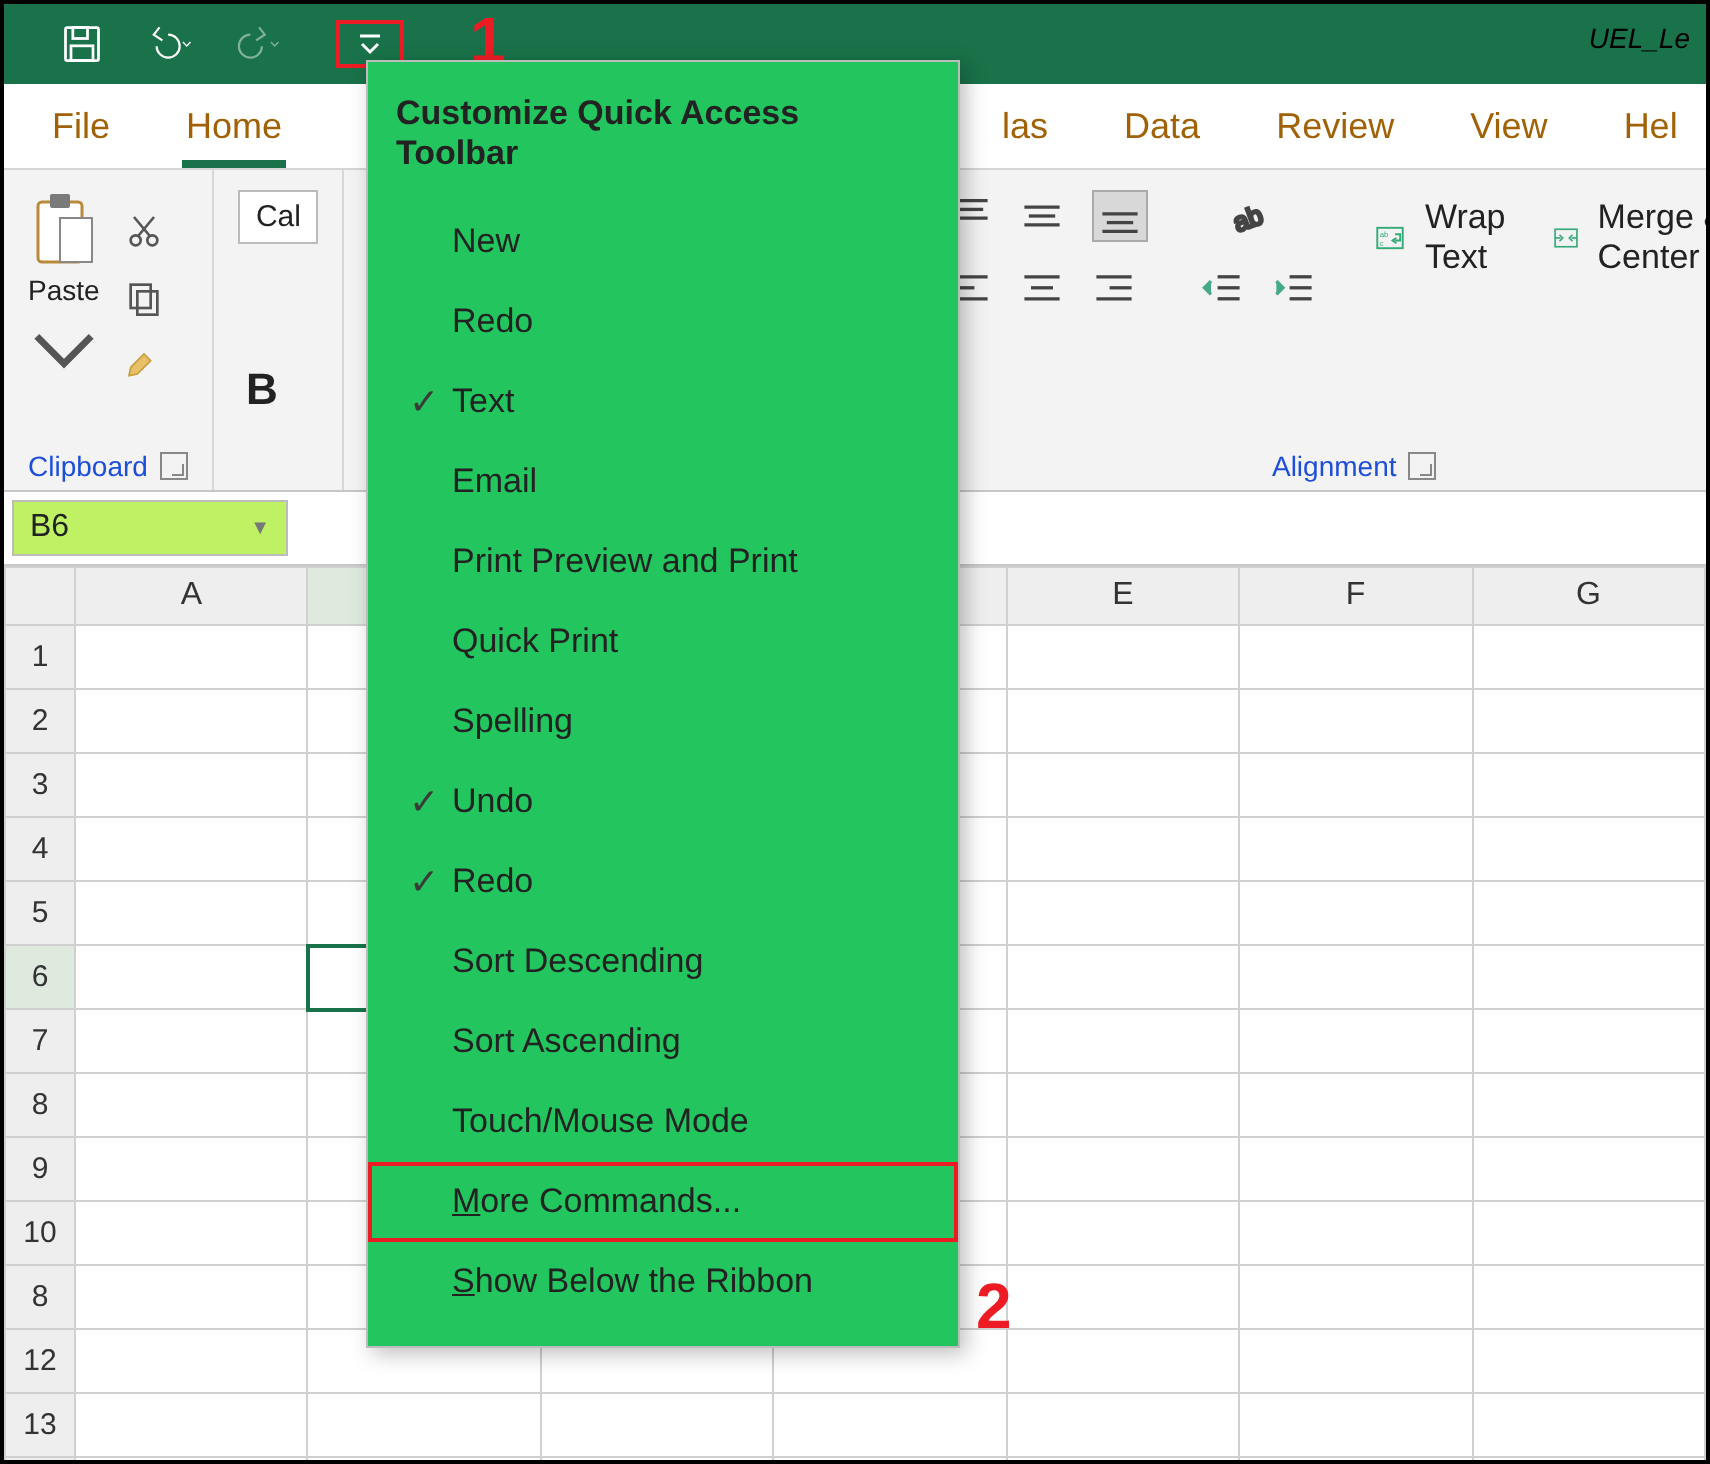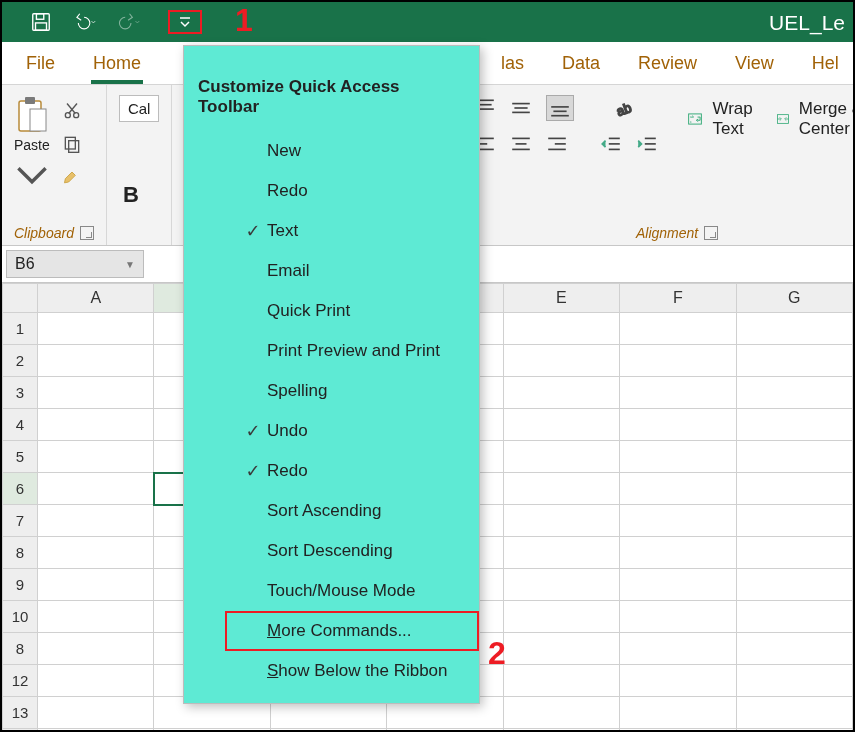--- a/index.html
+++ b/index.html
@@ -6,63 +6,63 @@
   .frame{width:855px;height:732px;border:2px solid #000;box-sizing:border-box;position:relative;overflow:hidden;background:#fff;}
   
   .titlebar{height:40px;background:#197249;display:flex;align-items:center;position:relative;}
   .qat{display:flex;align-items:center;gap:22px;padding-left:28px;}
   .qat .ic{width:22px;height:22px;display:flex;align-items:center;justify-content:center;}
   .qat svg{stroke:#fff;fill:none;stroke-width:1.5;}
   .qat .drop{width:6px;height:6px;}
   .qat-custom{border:2px solid #ed1c24;padding:4px 8px;margin-left:6px;display:flex;align-items:center;justify-content:center;}
   .qat-custom svg{stroke:#fff;}
   .callout1{color:#ed1c24;font-weight:700;font-size:32px;position:absolute;left:233px;top:0px;}
-  .doctitle{color:#ffffff;position:absolute;right:8px;top:9px;font-size:21px;}
+  .doctitle{color:#000000;position:absolute;right:8px;top:9px;font-size:14px;font-style:italic;}
   
   .tabs{height:42px;background:#fff;display:flex;align-items:flex-end;padding-left:16px;gap:22px;border-bottom:1px solid #d5d5d5;}
   .tab{padding:8px 8px 10px 8px;font-size:18px;color:#a16207;cursor:pointer;}
   .tab.active{font-weight:400;position:relative;}
   .tab.active::after{content:"";position:absolute;left:6px;right:6px;bottom:0;height:4px;background:#197249;}
   
   .ribbon{height:160px;background:#f3f3f3;display:flex;align-items:stretch;border-bottom:1px solid #c7c7c7;position:relative;}
   .group{display:flex;flex-direction:column;justify-content:space-between;padding:10px 12px 4px 12px;border-right:1px solid #d7d7d7;}
-  .group-bottom{text-align:center;font-size:14px;color:#a16207;padding-top:4px;display:flex;align-items:center;justify-content:center;gap:6px;font-style:italic;}
-  .clip-area{display:flex;align-items:center;gap:12px;}
+  .group-bottom{text-align:center;font-size:14px;color:#1d4ed8;padding-top:4px;display:flex;align-items:center;justify-content:center;gap:6px;}
+  .clip-area{display:flex;align-items:flex-end;gap:12px;}
   .paste{display:flex;flex-direction:column;align-items:center;gap:2px;}
   .paste svg{width:34px;height:40px;}
   .smallcol{display:flex;flex-direction:column;gap:10px;align-items:center;}
   .font-group{flex:0 0 40px;}
   .fontbox{display:flex;gap:4px;align-items:center;}
   .fontbox .sel{border:1px solid #bcbcbc;background:#fff;padding:4px 8px;font-size:15px;}
   .bold{font-weight:700;font-size:22px;padding:4px;}
   .align-group{flex:1;}
   .arow{display:flex;gap:14px;align-items:center;margin-bottom:14px;}
   .ic2{width:22px;height:20px;display:inline-flex;align-items:center;justify-content:center;}
   .ic2 svg{stroke:#444;fill:none;stroke-width:1.5;}
   .ic2.sel{background:#d8d8d8;border:1px solid #aaa;padding:2px;}
   .wrap-merge{display:flex;flex-direction:row;gap:16px;padding-top:4px;}
   .wm-row{display:flex;align-items:center;gap:10px;font-size:17px;}
   
   .fxbar{height:36px;display:flex;border-bottom:1px solid #c7c7c7;}
-  .namebox{width:120px;border:1px solid #bcbcbc;margin:4px;display:flex;align-items:center;justify-content:space-between;padding:0 8px;font-size:16px;background:#e5e5e5;}
+  .namebox{width:120px;border:1px solid #bcbcbc;margin:4px;display:flex;align-items:center;justify-content:space-between;padding:0 8px;font-size:16px;background:#bef264;}
   .namebox .dd{color:#777;font-size:10px;}
   
   .grid{position:relative;}
   table.sheet{border-collapse:collapse;table-layout:fixed;width:100%;}
   table.sheet th, table.sheet td{border:1px solid #d0d0d0;background:#fff;height:29px;}
   table.sheet thead th{background:#eee;font-weight:400;font-size:16px;color:#333;height:26px;}
   table.sheet tbody th{background:#eee;font-weight:400;font-size:15px;color:#333;width:32px;text-align:center;}
   table.sheet thead th.corner{background:#eee;width:32px;}
   .colB{background:#dfeadf !important;}
   .rowhead6{background:#dfeadf !important;}
   td.selcell{outline:2px solid #197249;outline-offset:-1px;}
   
-  .menu{position:absolute;left:181px;top:43px;width:295px;background:#5eead4;border:1px solid #bcbcbc;box-shadow:3px 3px 10px rgba(0,0,0,.25);padding:25px 0 12px 0;z-index:30;}
+  .menu{position:absolute;left:181px;top:28px;width:295px;background:#22c55e;border:1px solid #bcbcbc;box-shadow:3px 3px 10px rgba(0,0,0,.25);padding:10px 0 12px 0;z-index:30;}
   .menu-title{font-weight:700;font-size:17px;padding:6px 14px 14px 14px;}
-  .menu-item{display:flex;align-items:center;height:40px;padding:0 14px 0 14px;font-size:17px;cursor:pointer;margin-left:41px;}
+  .menu-item{display:flex;align-items:center;height:40px;padding:0 14px 0 14px;font-size:17px;cursor:pointer;}
   .menu-item .chk{width:28px;display:flex;justify-content:center;color:#3a3a3a;font-size:18px;}
   .menu-item .lbl{flex:1;}
   .menu-item.boxed{outline:2px solid #ed1c24;outline-offset:-2px;}
   .underline-first::first-letter{text-decoration:underline;}
   .callout2{position:absolute;left:486px;top:633px;color:#ed1c24;font-weight:700;font-size:32px;z-index:31;}
   .launcher{width:12px;height:12px;border:1px solid #888;display:inline-block;position:relative;}
   .launcher::after{content:"";position:absolute;right:1px;bottom:1px;width:5px;height:5px;border-right:1px solid #888;border-bottom:1px solid #888;}
   .spacer-tab{width:300px;}
 </style>
 </head>
@@ -450,48 +450,48 @@
         <div class="menu-item">
           <span class="chk">✓</span>
           <span class="lbl">Text</span>
         </div>
         <div class="menu-item">
           <span class="chk"></span>
           <span class="lbl">Email</span>
         </div>
         <div class="menu-item">
           <span class="chk"></span>
+          <span class="lbl">Print Preview and Print</span>
+        </div>
+        <div class="menu-item">
+          <span class="chk"></span>
           <span class="lbl">Quick Print</span>
-        </div>
-        <div class="menu-item">
-          <span class="chk"></span>
-          <span class="lbl">Print Preview and Print</span>
         </div>
         <div class="menu-item">
           <span class="chk"></span>
           <span class="lbl">Spelling</span>
         </div>
         <div class="menu-item">
           <span class="chk">✓</span>
           <span class="lbl">Undo</span>
         </div>
         <div class="menu-item">
           <span class="chk">✓</span>
           <span class="lbl">Redo</span>
         </div>
         <div class="menu-item">
           <span class="chk"></span>
+          <span class="lbl">Sort Descending</span>
+        </div>
+        <div class="menu-item">
+          <span class="chk"></span>
           <span class="lbl">Sort Ascending</span>
         </div>
         <div class="menu-item">
           <span class="chk"></span>
-          <span class="lbl">Sort Descending</span>
-        </div>
-        <div class="menu-item">
-          <span class="chk"></span>
           <span class="lbl">Touch/Mouse Mode</span>
         </div>
         <div class="menu-item boxed">
           <span class="chk"></span>
           <span class="lbl underline-first">More Commands...</span>
         </div>
         <div class="menu-item">
           <span class="chk"></span>
           <span class="lbl underline-first">Show Below the Ribbon</span>
         </div>

